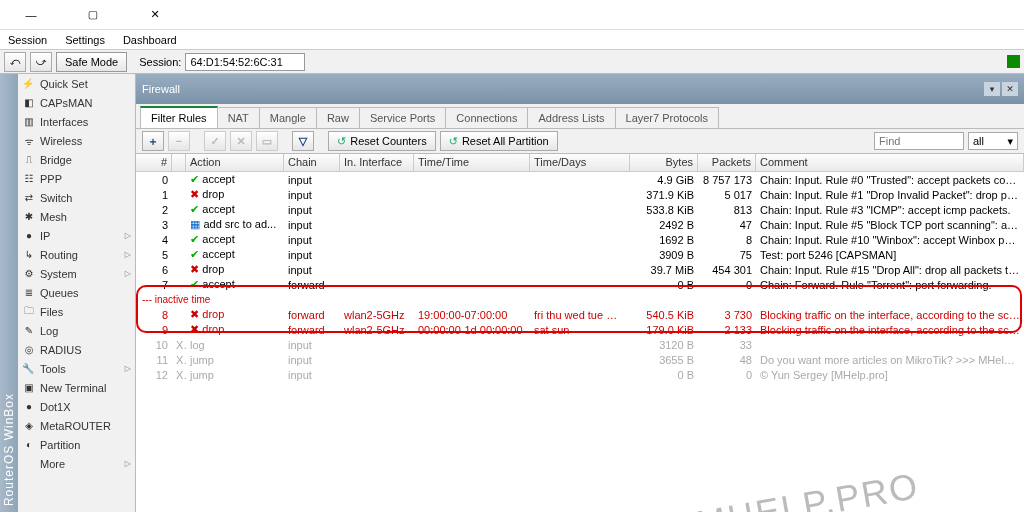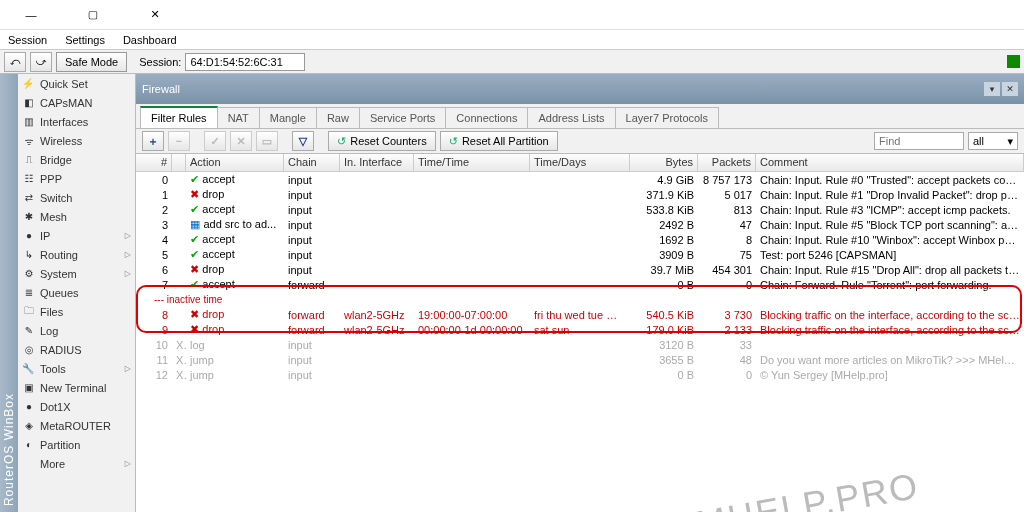--- a/index.html
+++ b/index.html
@@ -36,21 +36,21 @@
 .allsel{border:1px solid #aaa;background:#fff;height:18px;width:50px;padding:0 4px;display:flex;align-items:center}
 .grid{flex:1;background:#fff;overflow:hidden;position:relative}
 .ghdr{display:flex;height:18px;background:linear-gradient(#fdfdfd,#e9e9e9);border-bottom:1px solid #ccc}
 .gh{border-right:1px solid #ccc;padding:2px 4px;color:#333;overflow:hidden;white-space:nowrap}
 .grow{display:flex;height:15px;align-items:center}
 .gc{padding:0 4px;overflow:hidden;white-space:nowrap;text-overflow:ellipsis}
 .w0{width:36px;text-align:right}.w1{width:98px}.w2{width:56px}.w3{width:74px}.w4{width:116px}.w5{width:100px}.w6{width:68px;text-align:right}.w7{width:58px;text-align:right}.w8{flex:1}
 .hl{position:absolute;border:2px solid #d00;border-radius:10px;left:136px;top:285px;width:886px;height:48px;pointer-events:none}
 .red{color:#c00}
 .gray{color:#aaa}
-.sec{color:#666;padding:0 18px;font-size:10px}
+.sec{color:#666;padding:0 6px;font-size:10px}
 .status{height:18px;border-top:1px solid #bbb;background:#f1f1f1;display:flex;align-items:center;padding:0 6px}
 .wm{position:absolute;left:560px;top:330px;transform:rotate(-10deg);color:#bbb;pointer-events:none}
 .wm .a{font-size:36px;letter-spacing:2px;font-weight:300}
 .wm .b{font-size:13px;margin-top:-4px;margin-left:50px}
 </style>
 </head>
 <body>
 
 <div class="titlebar">
   <div class="winbtns">

